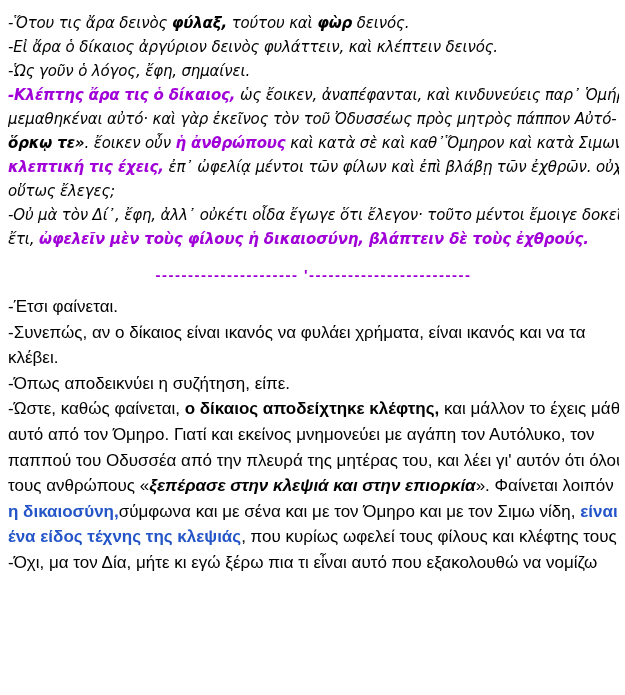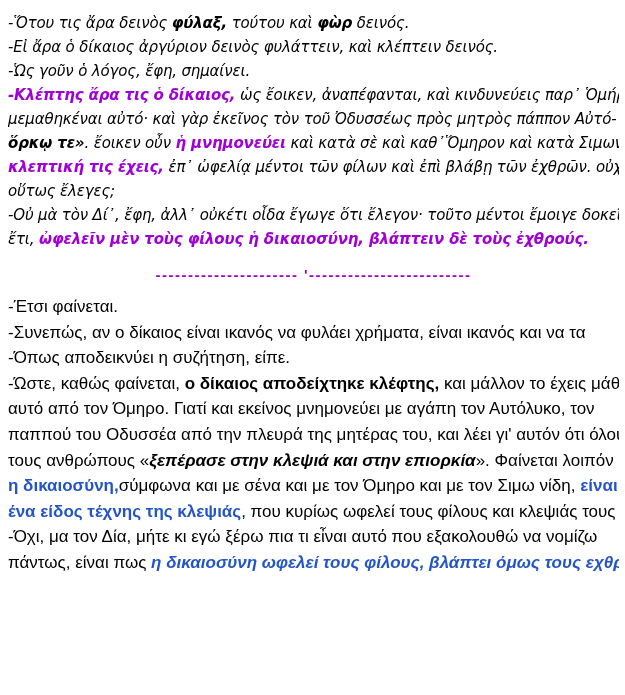--- a/index.html
+++ b/index.html
@@ -57,35 +57,36 @@
 </head>
 <body>
 
 <div class="page">
   <div class="ancient">
       <div class="line"><span class="run n">-Ὅτου τις ἄρα δεινὸς </span><span class="run b">φύλαξ,</span><span class="run n"> τούτου καὶ </span><span class="run b">φὼρ</span><span class="run n"> δεινός.</span></div>
       <div class="line"><span class="run n">-Εἰ ἄρα ὁ δίκαιος ἀργύριον δεινὸς φυλάττειν, καὶ κλέπτειν δεινός.</span></div>
       <div class="line"><span class="run n">-Ὡς γοῦν ὁ λόγος, ἔφη, σημαίνει.</span></div>
       <div class="line"><span class="run pb">-Κλέπτης ἄρα τις ὁ δίκαιος,</span><span class="run n"> ὡς ἔοικεν, ἀναπέφανται, καὶ κινδυνεύεις παρ᾽ Ὁμήρου</span></div>
       <div class="line"><span class="run n">μεμαθηκέναι αὐτό· καὶ γὰρ ἐκεῖνος τὸν τοῦ Ὀδυσσέως πρὸς μητρὸς πάππον Αὐτό-</span></div>
-      <div class="line"><span class="run b">ὅρκῳ τε»</span><span class="run n">. ἔοικεν οὖν </span><span class="run pb">ἡ μνημονεύει</span><span class="run n"> καὶ κατὰ σὲ καὶ καθ᾽Ὅμηρον καὶ κατὰ Σιμωνίδην</span></div>
+      <div class="line"><span class="run b">ὅρκῳ τε»</span><span class="run n">. ἔοικεν οὖν </span><span class="run pb">ἡ ἀνθρώπους</span><span class="run n"> καὶ κατὰ σὲ καὶ καθ᾽Ὅμηρον καὶ κατὰ Σιμωνίδην</span></div>
       <div class="line"><span class="run pb">κλεπτική τις έχεις,</span><span class="run n"> ἐπ᾽ ὠφελίᾳ μέντοι τῶν φίλων καὶ ἐπὶ βλάβῃ τῶν ἐχθρῶν. οὐχ</span></div>
       <div class="line"><span class="run n">οὕτως ἔλεγες;</span></div>
       <div class="line"><span class="run n">-Οὐ μὰ τὸν Δί᾽, ἔφη, ἀλλ᾽ οὐκέτι οἶδα ἔγωγε ὅτι ἔλεγον· τοῦτο μέντοι ἔμοιγε δοκεῖ</span></div>
       <div class="line"><span class="run n">ἔτι, </span><span class="run pb">ὠφελεῖν μὲν τοὺς φίλους ἡ δικαιοσύνη, βλάπτειν δὲ τοὺς ἐχθρούς.</span></div>
     </div>
 
   <div class="separator">---------------------- '-------------------------</div>
 
   <div class="modern">
       <div class="line"><span class="run n">-Έτσι φαίνεται.</span></div>
       <div class="line"><span class="run n">-Συνεπώς, αν ο δίκαιος είναι ικανός να φυλάει χρήματα, είναι ικανός και να τα</span></div>
+      <div class="line"><span class="run n">κλέβει.</span></div>
       <div class="line"><span class="run n">-Όπως αποδεικνύει η συζήτηση, είπε.</span></div>
       <div class="line"><span class="run n">-Ώστε, καθώς φαίνεται, </span><span class="run b">ο δίκαιος αποδείχτηκε κλέφτης,</span><span class="run n"> και μάλλον το έχεις μάθει</span></div>
       <div class="line"><span class="run n">αυτό από τον Όμηρο. Γιατί και εκείνος μνημονεύει με αγάπη τον Αυτόλυκο, τον</span></div>
       <div class="line"><span class="run n">παππού του Οδυσσέα από την πλευρά της μητέρας του, και λέει γι' αυτόν ότι όλους</span></div>
       <div class="line"><span class="run n">τους ανθρώπους «</span><span class="run bi">ξεπέρασε στην κλεψιά και στην επιορκία</span><span class="run n">». Φαίνεται λοιπόν πως</span></div>
       <div class="line"><span class="run bb">η δικαιοσύνη,</span><span class="run n">σύμφωνα και με σένα και με τον Όμηρο και με τον Σιμω νίδη, </span><span class="run bb">είναι</span></div>
-      <div class="line"><span class="run bb">ένα είδος τέχνης της κλεψιάς</span><span class="run n">, που κυρίως ωφελεί τους φίλους και κλεψιάς τους</span></div>
+      <div class="line"><span class="run bb">ένα είδος τέχνης της κλεψιάς</span><span class="run n">, που κυρίως ωφελεί τους φίλους και κλέφτης τους</span></div>
       <div class="line"><span class="run n">-Όχι, μα τον Δία, μήτε κι εγώ ξέρω πια τι εἶναι αυτό που εξακολουθώ να νομίζω</span></div>
       <div class="line"><span class="run n">πάντως, είναι πως </span><span class="run bbi">η δικαιοσύνη ωφελεί τους φίλους, βλάπτει όμως τους εχθρούς</span></div>
     </div>
 </div>
 
 </body></html>

